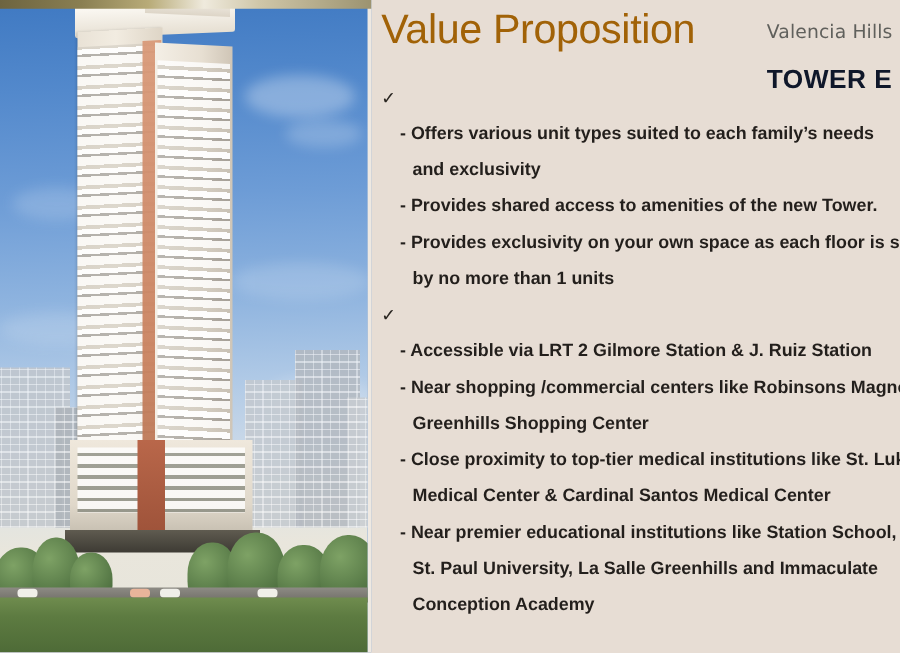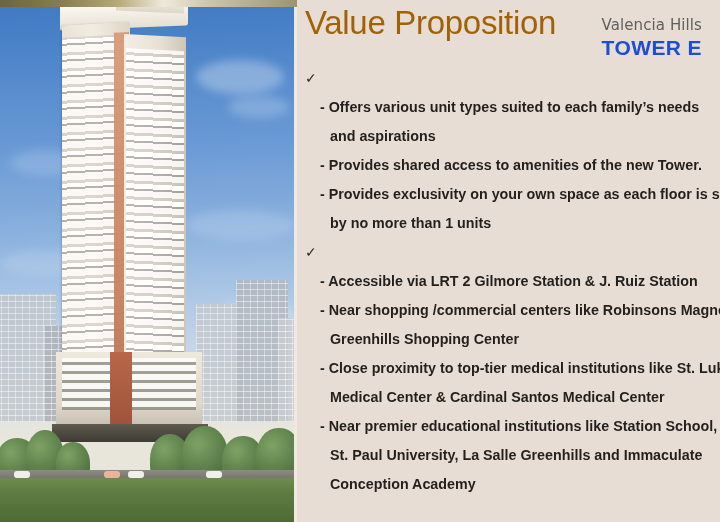--- a/index.html
+++ b/index.html
@@ -130,28 +130,28 @@
   
   .panel{
     position:absolute; left:300px; top:0; width:420px; height:522px;
     background:#e7ddd4; overflow:hidden;
   }
   .title{
     position:absolute; left:5px; top:4px;
     font-size:33px; font-weight:400; color:#a16207; letter-spacing:-.3px;
     white-space:nowrap;
   }
-  .brand{ position:absolute; right:18px; top:16px; text-align:right; }
+  .brand{ position:absolute; right:6px; top:16px; }
   .brand-sub{
     font-size:15px; color:#60605c; letter-spacing:.1px; white-space:nowrap;
     font-family:"DejaVu Sans", sans-serif;
   }
   .brand-main{
-    font-size:21px; font-weight:bold; color:#1d4ed8; letter-spacing:.4px;
-    white-space:nowrap; margin-top:2px;
+    font-size:21px; font-weight:bold; color:#0f172a; letter-spacing:.4px;
+    white-space:nowrap; margin-top:18px;
   }
 
   .body{ position:absolute; left:0; top:64px; width:430px; }
   .line{
     position:relative; height:29px; line-height:29px;
     font-size:14.3px; color:#231f1c; white-space:nowrap;
     font-weight:600;
   }
   .line.head{ padding-left:28px; }
   .line.dash{ padding-left:20px; }
@@ -218,21 +218,21 @@
   <h1 class="title">Value Proposition</h1>
 
   <div class="brand">
     <div class="brand-sub">Valencia Hills</div>
     <div class="brand-main">TOWER E</div>
   </div>
 
   <div class="body">
       <div class="line head"><span class="check">✓</span></div>
       <div class="line dash"><span>- Offers various unit types suited to each family’s needs</span></div>
-      <div class="line cont"><span>and aspirations</span></div>
+      <div class="line cont"><span>and exclusivity</span></div>
       <div class="line dash"><span>- Provides shared access to amenities of the new Tower.</span></div>
       <div class="line dash"><span>- Provides exclusivity on your own space as each floor is shared</span></div>
       <div class="line cont"><span>by no more than 1 units</span></div>
       <div class="line head"><span class="check">✓</span></div>
       <div class="line dash"><span>- Accessible via LRT 2 Gilmore Station &amp; J. Ruiz Station</span></div>
       <div class="line dash"><span>- Near shopping /commercial centers like Robinsons Magnolia,</span></div>
       <div class="line cont"><span>Greenhills Shopping Center</span></div>
       <div class="line dash"><span>- Close proximity to top-tier medical institutions like St. Luke</span></div>
       <div class="line cont"><span>Medical Center &amp; Cardinal Santos Medical Center</span></div>
       <div class="line dash"><span>- Near premier educational institutions like Station School,</span></div>

